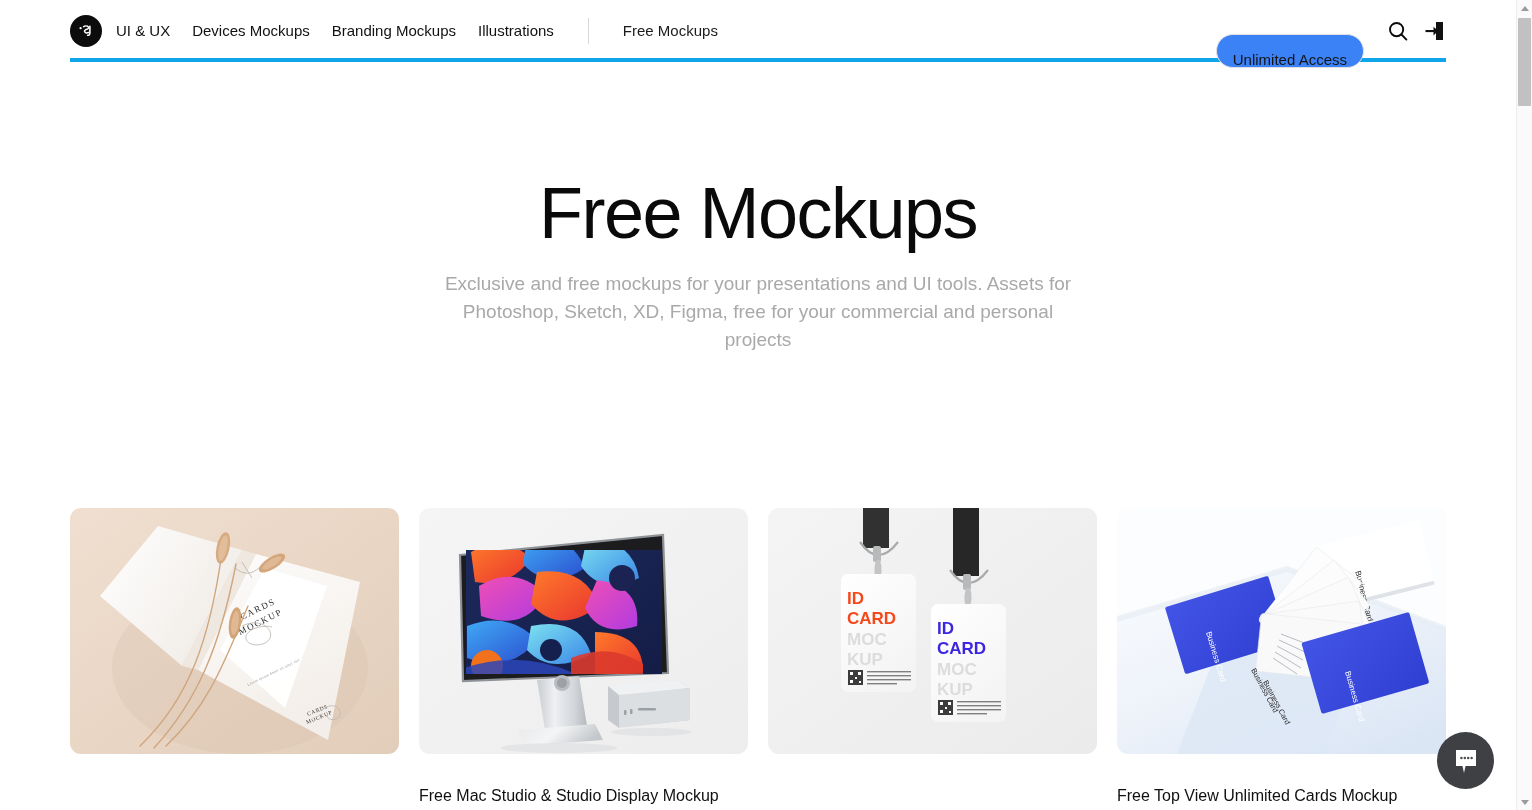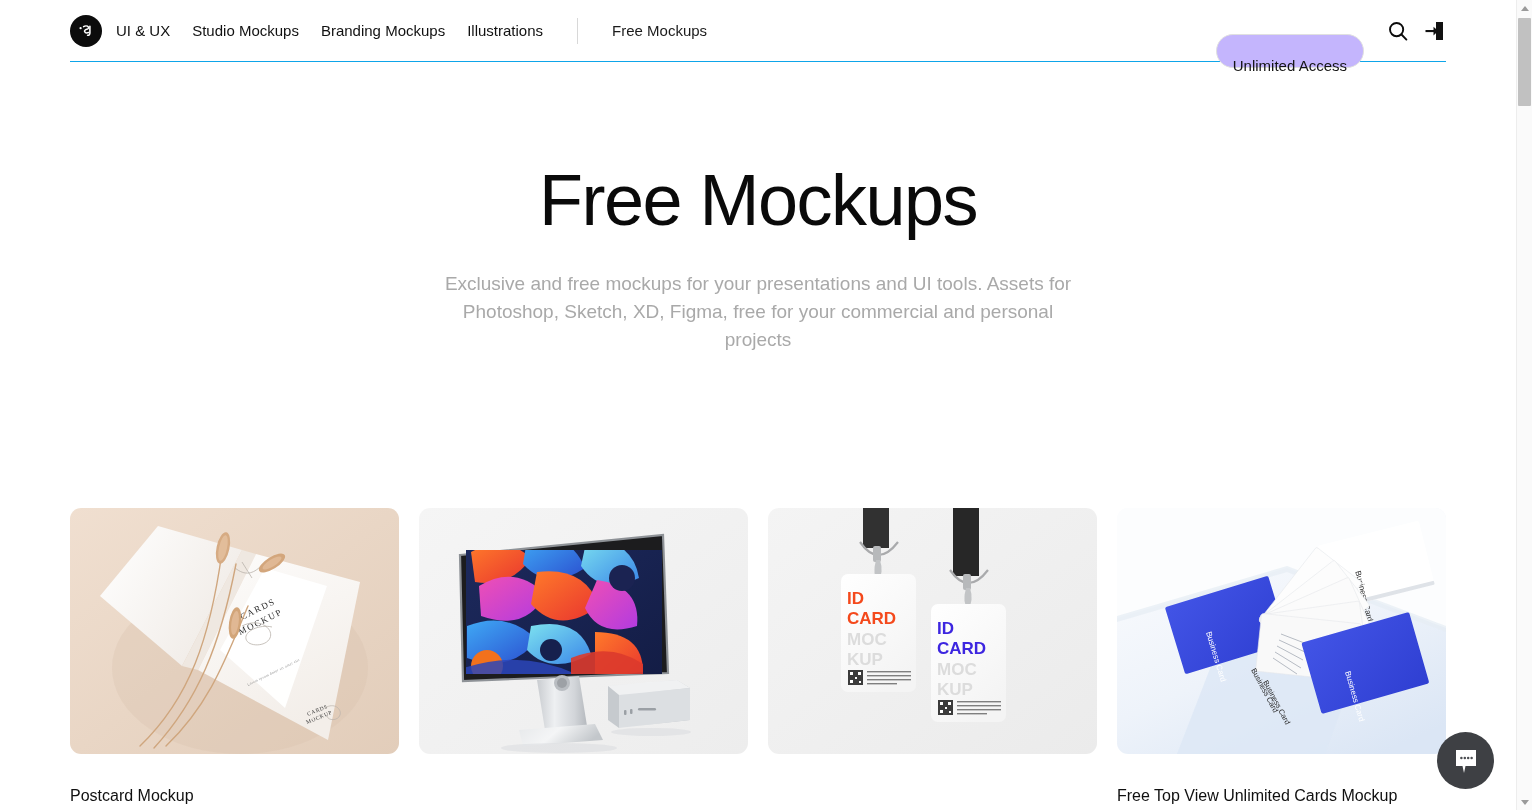--- a/index.html
+++ b/index.html
@@ -28,21 +28,21 @@
     background: #ffffff;
     overflow: hidden;
   }
 
   
   #header {
     position: absolute;
     left: 70px; top: 0;
     width: 1376px;
     height: 62px;
-    border-bottom: 1px solid #0ea5e9;
+    border-bottom: 4px solid #0ea5e9;
   }
   .nav-left {
     position: absolute;
     left: 0; top: 0;
     height: 61px;
     display: flex;
     align-items: center;
   }
   .logo {
     width: 32px; height: 32px;
@@ -80,24 +80,24 @@
   .nav-right {
     position: absolute;
     right: 0; top: 0;
     height: 61px;
     display: flex;
     align-items: center;
     gap: 0;
   }
   .btn-unlimited {
     height: 34px;
-    padding: 15px 16px;
+    padding: 9px 16px;
     border: 1px solid #e0e0e0;
     border-radius: 18px;
-    background: #c4b5fd;
+    background: #3b82f6;
     font-family: "Liberation Sans", sans-serif;
     font-size: 15px;
     color: #141414;
     line-height: 32px;
     white-space: nowrap;
     cursor: pointer;
     margin-right: 22px;
     margin-top: 40px;
   }
   .icon-btn {
@@ -128,21 +128,21 @@
     letter-spacing: -1.5px;
     margin: 0 0 18px 0;
     line-height: 1.05;
   }
   #hero-sub {
     font-size: 19px;
     line-height: 28px;
     color: #a9a9a9;
     text-align: center;
     max-width: 640px;
-    margin: 13px;
+    margin: 0;
     font-weight: normal;
   }
 
   
   #grid {
     position: absolute;
     left: 70px; top: 508px;
     width: 1376px;
     display: grid;
     grid-template-columns: repeat(4, 329px);
@@ -227,21 +227,21 @@
         <div class="logo">
           <svg width="20" height="20" viewBox="0 0 20 20">
             <circle cx="4.6" cy="7.2" r="1.15" fill="#ffffff"></circle>
             <path d="M7.6 5.6 C9.1 4.6 11.4 4.7 12.3 5.9 C13.0 6.9 12.1 7.9 10.8 8.3
                      C9.3 8.8 8.2 9.5 8.6 10.6 C9.0 11.7 10.8 12.2 12.6 11.6" stroke="#ffffff" stroke-width="1.55" fill="none" stroke-linecap="round"></path>
             <path d="M13.9 5.2 L13.9 12.1 C13.9 13.6 12.9 14.5 11.6 14.3" stroke="#ffffff" stroke-width="1.55" fill="none" stroke-linecap="round"></path>
           </svg>
         </div>
 
         <div class="nav-item">UI &amp; UX</div>
-        <div class="nav-item">Studio Mockups</div>
+        <div class="nav-item">Devices Mockups</div>
         <div class="nav-item">Branding Mockups</div>
         <div class="nav-item">Illustrations</div>
 
         <div class="nav-divider"></div>
 
         <div class="nav-item active">Free Mockups</div>
       </div>
 
       <div class="nav-right">
         <button class="btn-unlimited">Unlimited Access</button>
@@ -319,21 +319,20 @@
             <g>
               <ellipse cx="153" cy="40" rx="6.5" ry="16" fill="#d6ab83" transform="rotate(12 153 40)"></ellipse>
               <ellipse cx="153" cy="40" rx="4" ry="13" fill="#e2bd9a" transform="rotate(12 153 40)"></ellipse>
               <ellipse cx="202" cy="55" rx="6" ry="15" fill="#d3a67c" transform="rotate(58 202 55)"></ellipse>
               <ellipse cx="202" cy="55" rx="3.6" ry="11" fill="#e0b894" transform="rotate(58 202 55)"></ellipse>
               <ellipse cx="165" cy="115" rx="6" ry="16" fill="#d2a579" transform="rotate(8 165 115)"></ellipse>
               <ellipse cx="165" cy="115" rx="3.6" ry="12" fill="#e0b894" transform="rotate(8 165 115)"></ellipse>
             </g>
           </svg>
         </div>
-        <div class="card-title">Postcard Mockup</div>
       </div>
 
       <div class="card">
         <div class="thumb">
           <svg viewBox="0 0 329 246" preserveAspectRatio="xMidYMid slice">
             <defs>
               <linearGradient id="msbg" x1="0" y1="0" x2="1" y2="1">
                 <stop offset="0" stop-color="#f5f5f5"></stop>
                 <stop offset="1" stop-color="#ededed"></stop>
               </linearGradient>
@@ -406,20 +405,21 @@
             <path d="M200 187 L271 180 L271 212 L200 220 Z" fill="#dcdfe2"></path>
             <path d="M189 178 L200 187 L200 220 L189 212 Z" fill="#c6cace"></path>
             <rect x="205" y="202" width="2.5" height="5" rx="1" fill="#9ba0a5"></rect>
             <rect x="211" y="201" width="2.5" height="5" rx="1" fill="#9ba0a5"></rect>
             <rect x="219" y="200" width="18" height="2.6" rx="1.3" fill="#9ba0a5"></rect>
 
             <ellipse cx="140" cy="240" rx="58" ry="5" fill="#d8dadd" opacity="0.5"></ellipse>
             <ellipse cx="232" cy="224" rx="40" ry="4" fill="#d8dadd" opacity="0.5"></ellipse>
           </svg>
         </div>
+        <div class="card-title">Free Mac Studio &amp; Studio Display Mockup</div>
       </div>
 
       <div class="card">
         <div class="thumb">
           <svg viewBox="0 0 329 246" preserveAspectRatio="xMidYMid slice">
             <defs>
               <linearGradient id="idbg" x1="0" y1="0" x2="1" y2="1">
                 <stop offset="0" stop-color="#f4f4f4"></stop>
                   <stop offset="1" stop-color="#ebebeb"></stop>
               </linearGradient>

